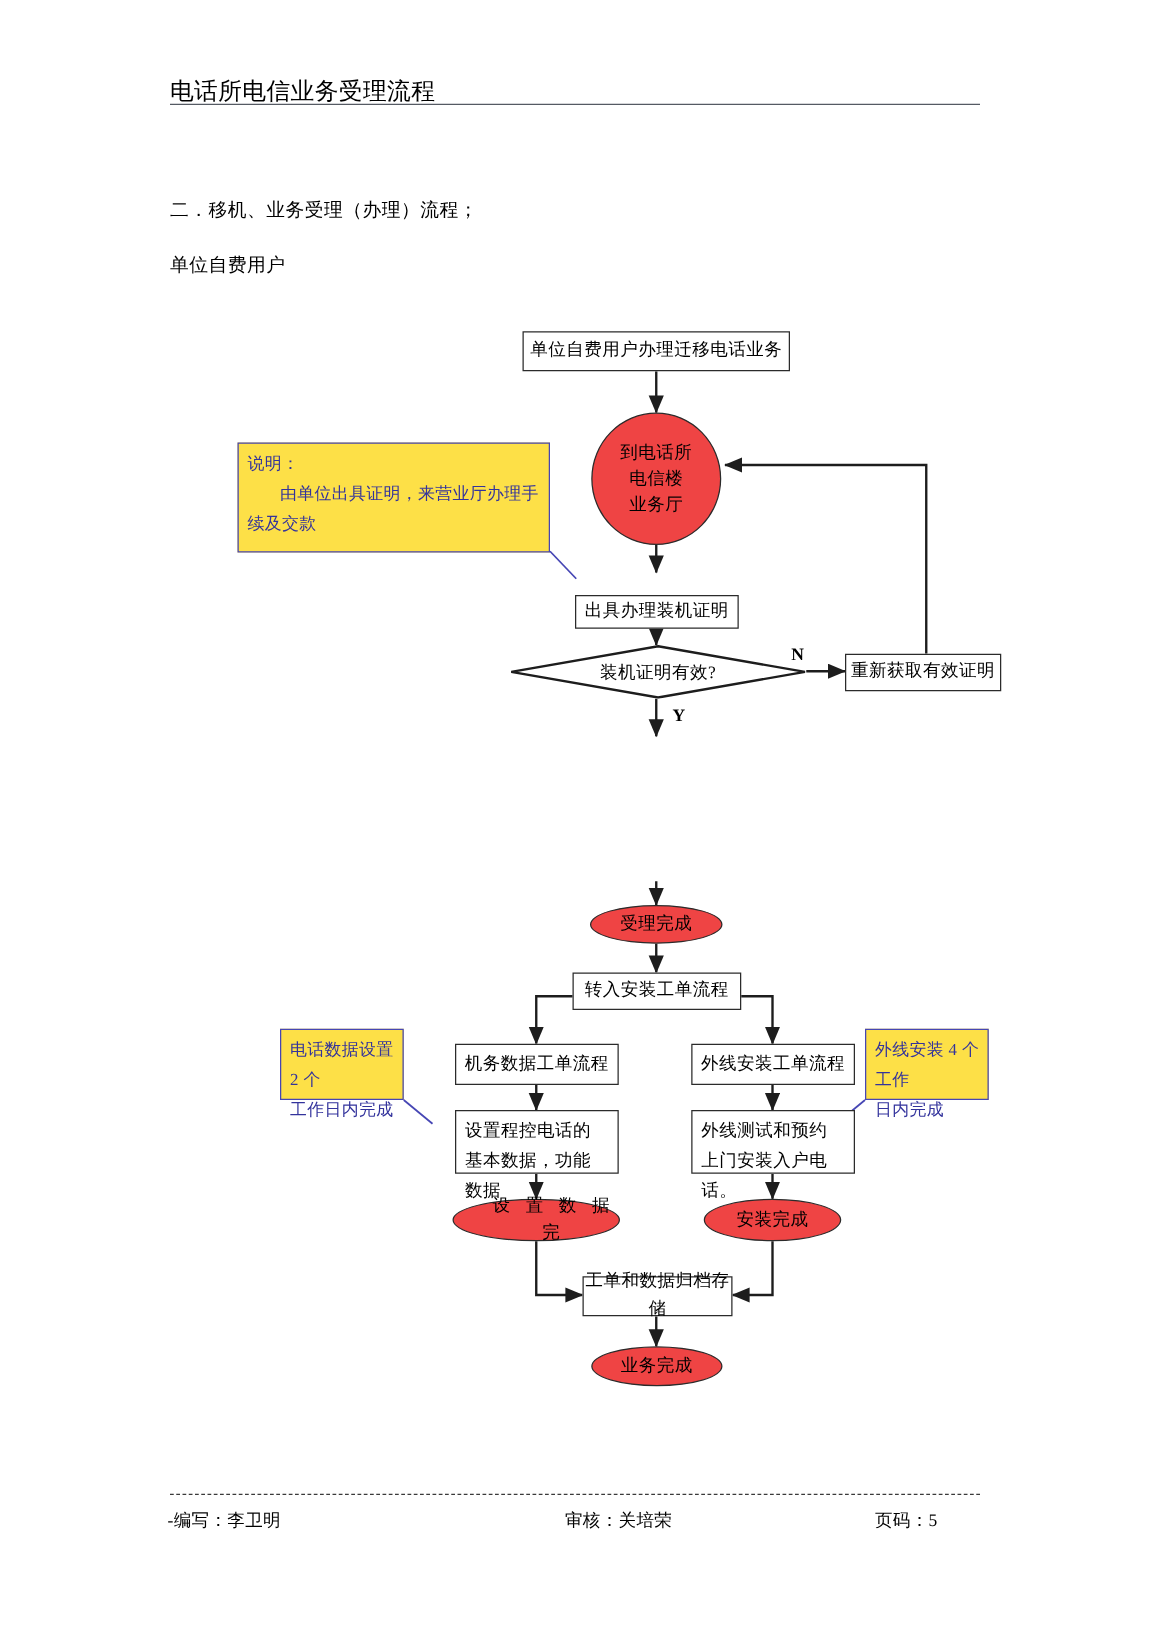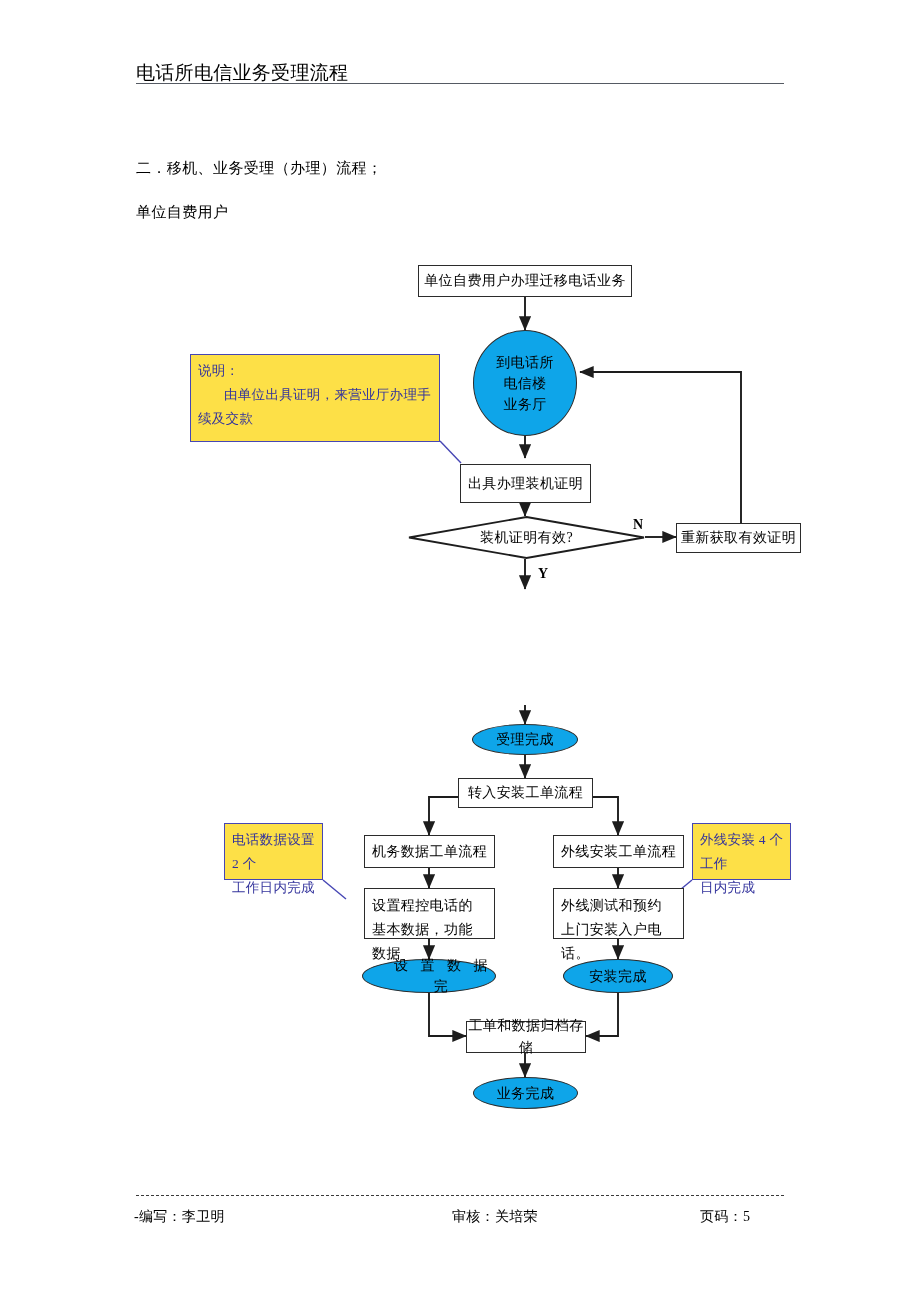--- a/index.html
+++ b/index.html
@@ -66,21 +66,21 @@
     display: block;
     text-align: left;
     padding: 5px 7px 4px 7px;
     line-height: 1.72;
   }
   .ellipse {
     position: absolute;
     box-sizing: border-box;
     border: 1px solid #2b2b2b;
     border-radius: 50%;
-    background: #0ea5e9;
+    background: #ef4444;
     display: flex;
     align-items: center;
     justify-content: center;
     text-align: center;
     font-size: 14px;
     line-height: 1.5;
     letter-spacing: 0.4px;
   }
   .ellipse.multi {
     flex-direction: column;
@@ -218,21 +218,21 @@
   </svg>
 
   <div class="node" style="left:418px; top:265px; width:214px; height:32px;">单位自费用户办理迁移电话业务</div>
 
   <div class="ellipse multi" style="left:473px; top:330px; width:104px; height:106px;">
     <span>到电话所</span>
     <span>电信楼</span>
     <span>业务厅</span>
   </div>
 
-  <div class="node" style="left:460px; top:464px; width:131px; height:39px;">出具办理装机证明</div>
+  <div class="node" style="left:460px; top:476px; width:131px; height:27px;">出具办理装机证明</div>
 
   <div class="diamond-wrap" style="left:408px; top:516px; width:237px; height:43px;">
     <svg width="237" height="43" viewBox="0 0 237 43" xmlns="http://www.w3.org/2000/svg">
       <polygon points="118.5,1 236,21.5 118.5,42 1,21.5" fill="#ffffff" stroke="#1d1d1d" stroke-width="1.9"></polygon>
     </svg>
     <div class="diamond-label">装机证明有效?</div>
   </div>
 
   <div class="edge-label" style="left:633px; top:517px;">N</div>
   <div class="edge-label" style="left:538px; top:566px;">Y</div>

